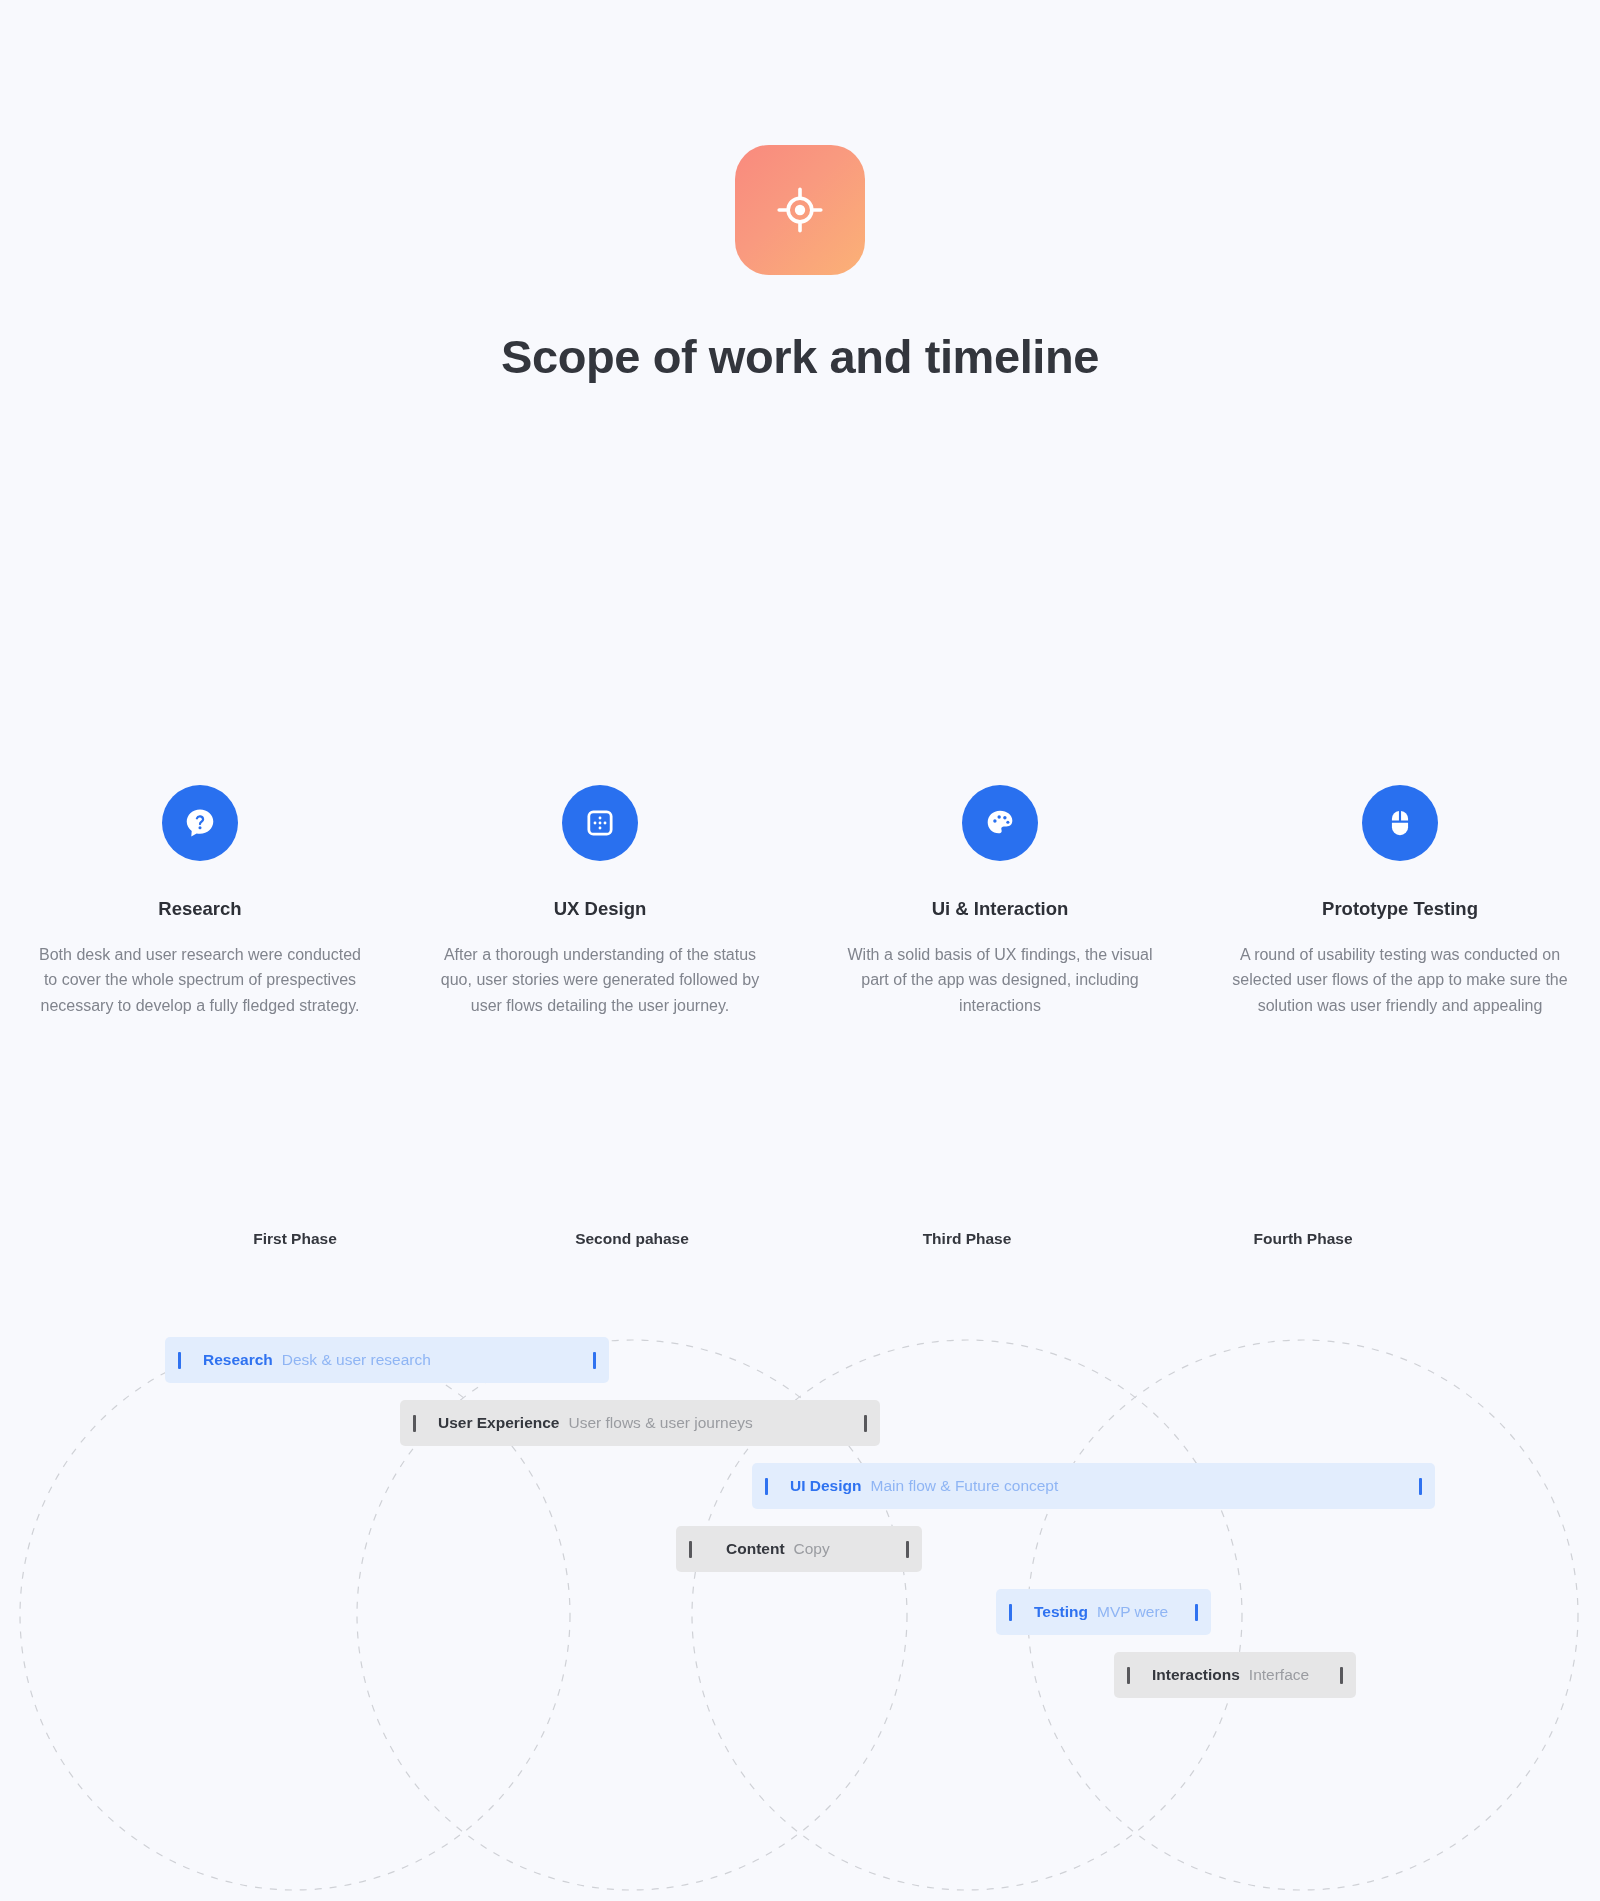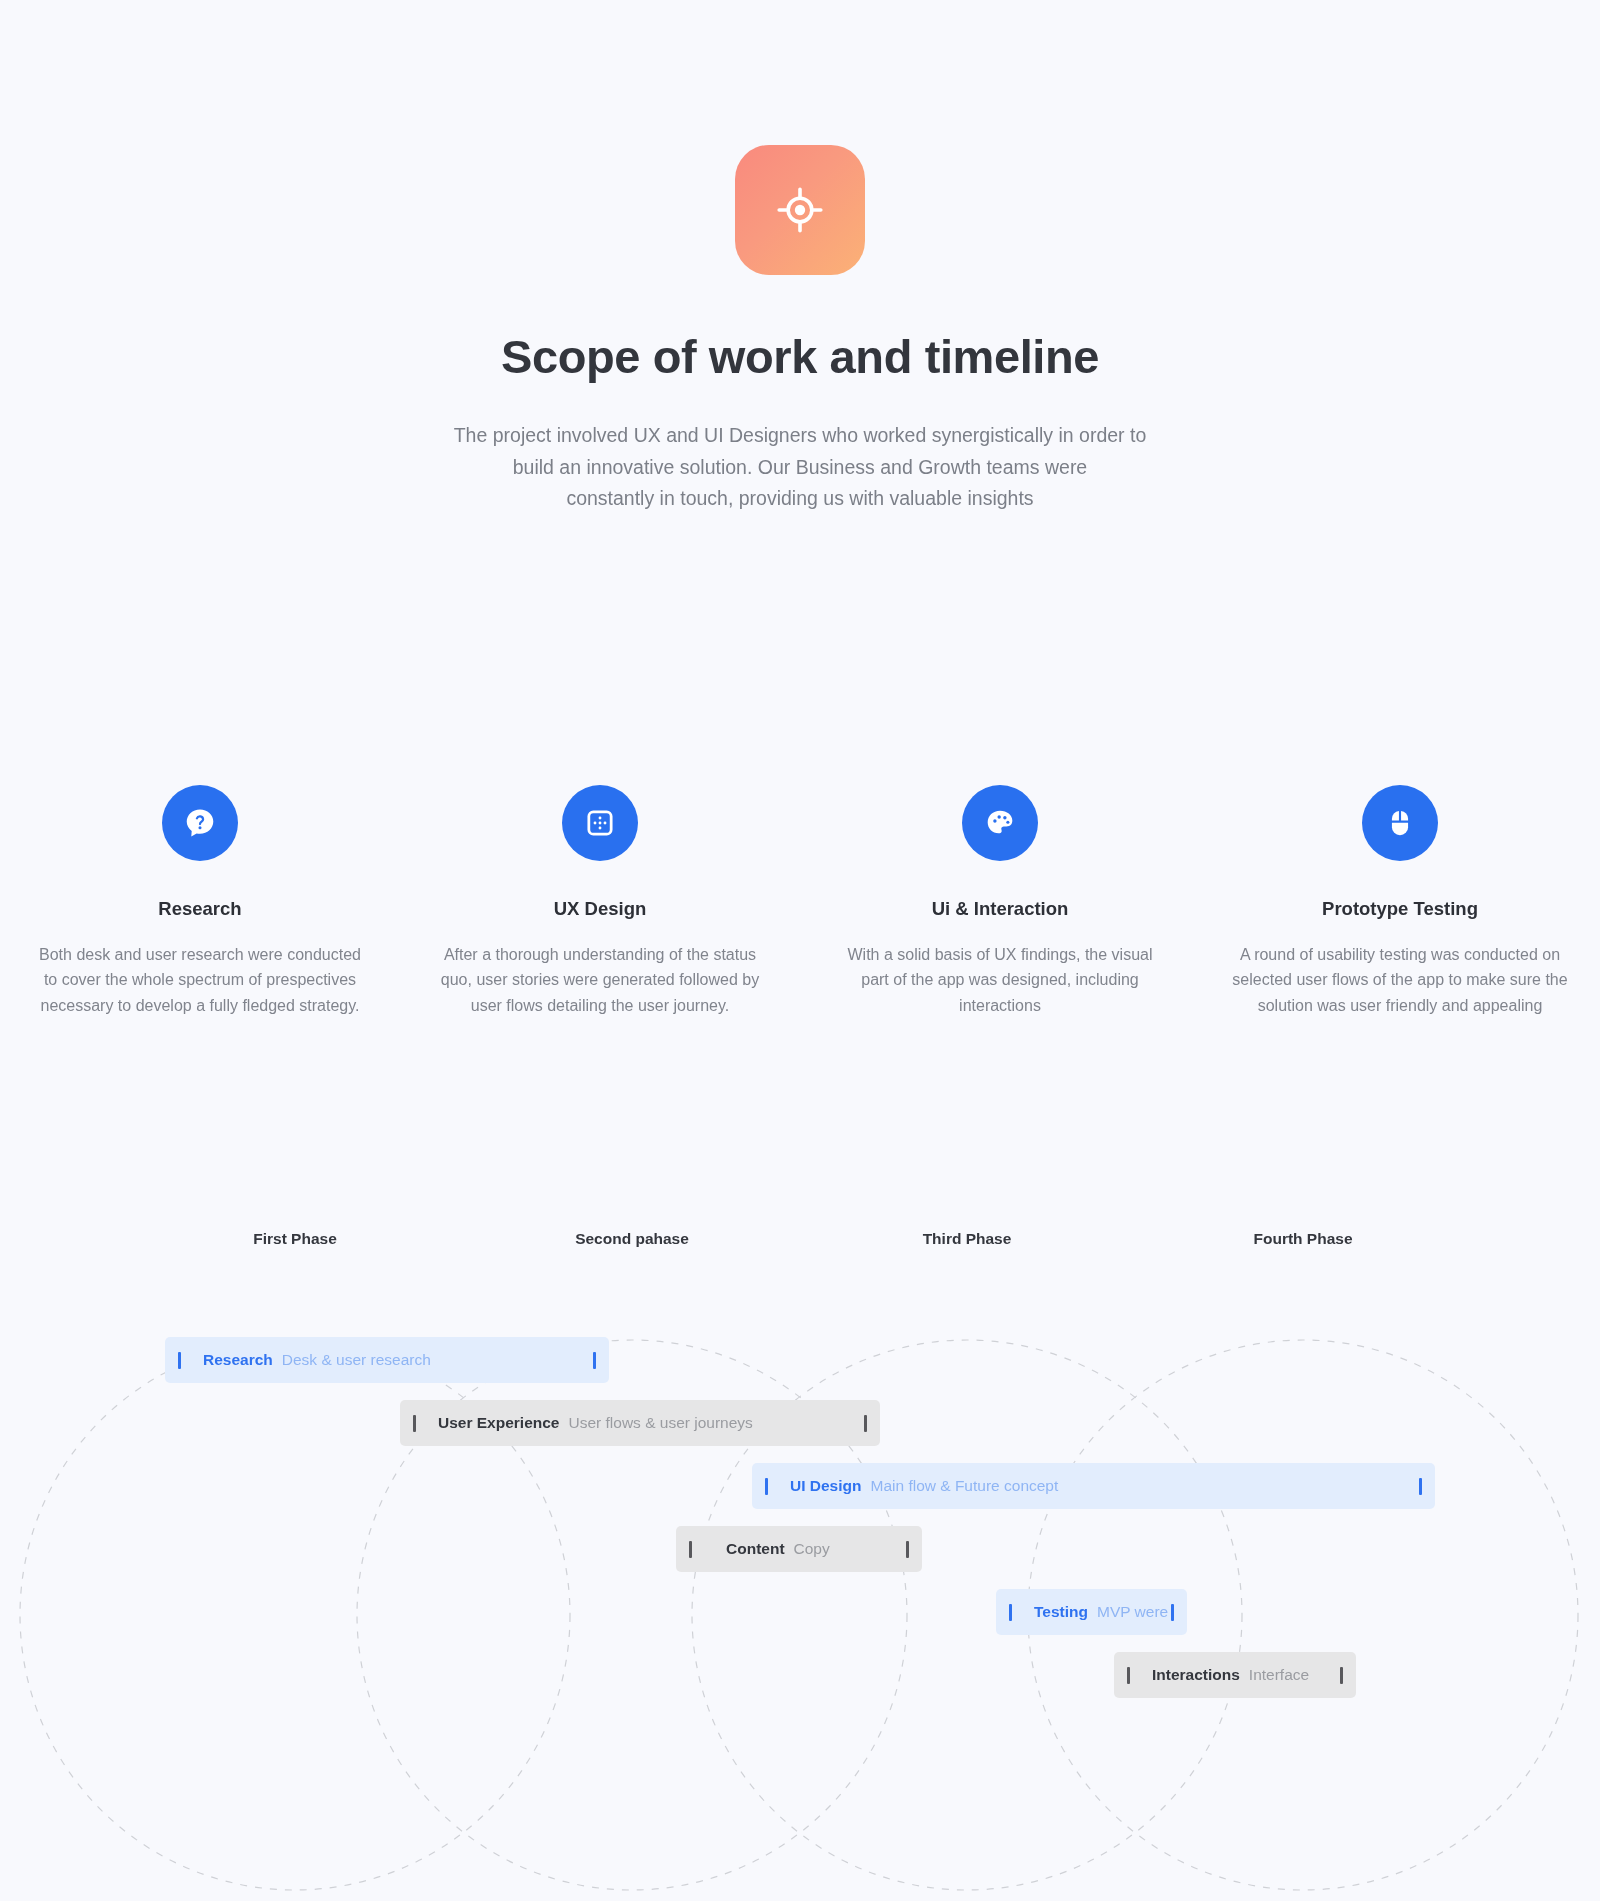--- a/index.html
+++ b/index.html
@@ -98,24 +98,20 @@
     <div class="app-icon">
       <svg viewBox="0 0 48 48" fill="none" aria-hidden="true">
         <circle cx="24" cy="24" r="10.5" stroke="#ffffff" stroke-width="3.2"></circle>
         <circle cx="24" cy="24" r="4.6" fill="#ffffff"></circle>
         <path d="M24 5.5v8M24 34.5v8M5.5 24h8M34.5 24h8" stroke="#ffffff" stroke-width="3.2" stroke-linecap="round"></path>
       </svg>
     </div>
 
     <h1 class="page-title">Scope of work and timeline</h1>
 
-    <p class="page-subtitle">
-      <span>The project involved UX and UI Designers who worked synergistically in order to build an innovative solution. Our Business and Growth teams were</span><br>
-      <span>constantly in touch, providing us with valuable insights</span>
-    </p>
   </div>
 
   <div class="features">
 
     <div class="feature">
       <div class="feature-icon">
         <svg viewBox="0 0 32 32" fill="none" aria-hidden="true">
           <path d="M16 3.2C9.1 3.2 3.5 8.3 3.5 14.6c0 3.6 1.8 6.8 4.7 8.9l-.4 5.3 5-3a14.6 14.6 0 0 0 3.2.4c6.9 0 12.5-5.1 12.5-11.6S22.9 3.2 16 3.2Z" fill="#ffffff"></path>
           <path d="M13.1 11.6a3 3 0 0 1 5.8 1c0 2-2.9 2.3-2.9 4.4" stroke="#2970ef" stroke-width="2.1" stroke-linecap="round"></path>
           <circle cx="16" cy="20.5" r="1.45" fill="#2970ef"></circle>
@@ -199,21 +195,21 @@
           <span class="bar-label">UI Design</span>
           <span class="bar-sub">Main flow &amp; Future concept</span>
           <span class="tick right"></span>
         </div>
         <div class="bar gray" style="left: 676px; top: 231px; width: 246px; padding-left: 12px;">
           <span class="tick left"></span>
           <span class="bar-label">Content</span>
           <span class="bar-sub">Copy</span>
           <span class="tick right"></span>
         </div>
-        <div class="bar blue" style="left: 996px; top: 294px; width: 191px;">
+        <div class="bar blue" style="left: 996px; top: 294px; width: 215px;">
           <span class="tick left"></span>
           <span class="bar-label">Testing</span>
           <span class="bar-sub">MVP were</span>
           <span class="tick right"></span>
         </div>
         <div class="bar gray" style="left: 1114px; top: 357px; width: 242px;">
           <span class="tick left"></span>
           <span class="bar-label">Interactions</span>
           <span class="bar-sub">Interface</span>
           <span class="tick right"></span>

